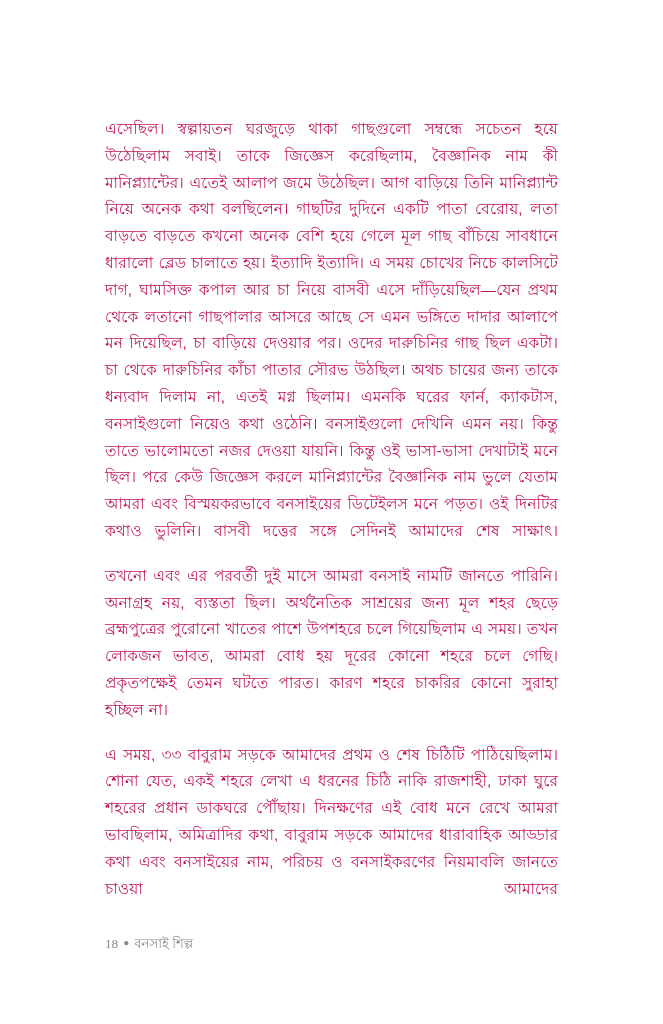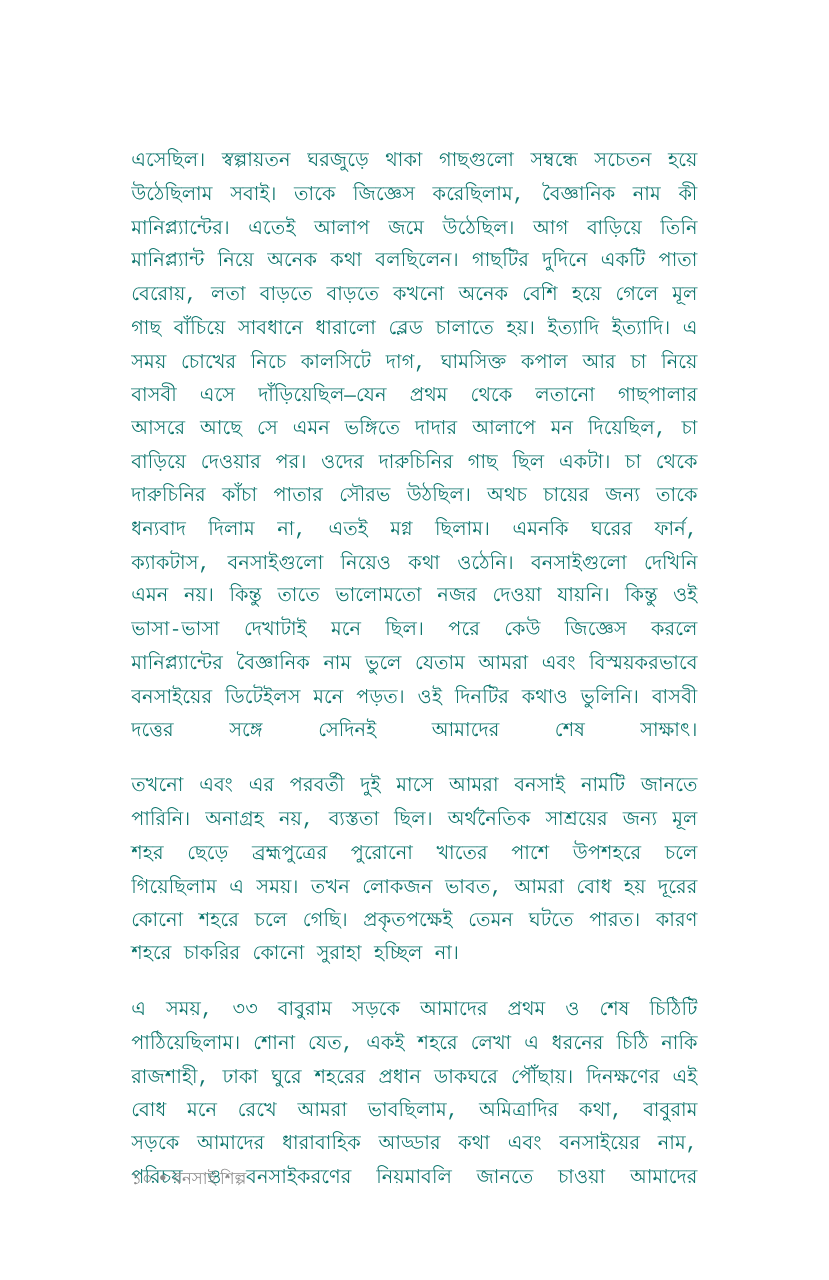--- a/index.html
+++ b/index.html
@@ -24,24 +24,24 @@
     left: 105px;
     top: 116px;
     width: 453px;
   }
   .para {
     margin: 0 0 18px 0;
     text-align: justify;
     text-justify: inter-word;
     font-size: 15.4px;
     line-height: 26.8px;
-    color: #0f766e;
+    color: #be185d;
     letter-spacing: 0.1px;
     word-spacing: 0.5px;
-    font-family: Liberation Mono, monospace;
+    font-family: Liberation Sans, sans-serif;
   }
   .para:last-of-type {
     margin-bottom: 16px;
   }
   .para-last-line-full {
     text-align-last: justify;
   }
   .footer {
     position: absolute;
     left: 105px;
@@ -73,16 +73,16 @@
 
     <p class="para para-last-line-full">এসেছিল। স্বল্পায়তন ঘরজুড়ে থাকা গাছগুলো সম্বন্ধে সচেতন হয়ে উঠেছিলাম সবাই। তাকে জিজ্ঞেস করেছিলাম, বৈজ্ঞানিক নাম কী মানিপ্ল্যান্টের। এতেই আলাপ জমে উঠেছিল। আগ বাড়িয়ে তিনি মানিপ্ল্যান্ট নিয়ে অনেক কথা বলছিলেন। গাছটির দুদিনে একটি পাতা বেরোয়, লতা বাড়তে বাড়তে কখনো অনেক বেশি হয়ে গেলে মূল গাছ বাঁচিয়ে সাবধানে ধারালো ব্লেড চালাতে হয়। ইত্যাদি ইত্যাদি। এ সময় চোখের নিচে কালসিটে দাগ, ঘামসিক্ত কপাল আর চা নিয়ে বাসবী এসে দাঁড়িয়েছিল—যেন প্রথম থেকে লতানো গাছপালার আসরে আছে সে এমন ভঙ্গিতে দাদার আলাপে মন দিয়েছিল, চা বাড়িয়ে দেওয়ার পর। ওদের দারুচিনির গাছ ছিল একটা। চা থেকে দারুচিনির কাঁচা পাতার সৌরভ উঠছিল। অথচ চায়ের জন্য তাকে ধন্যবাদ দিলাম না, এতই মগ্ন ছিলাম। এমনকি ঘরের ফার্ন, ক্যাকটাস, বনসাইগুলো নিয়েও কথা ওঠেনি। বনসাইগুলো দেখিনি এমন নয়। কিন্তু তাতে ভালোমতো নজর দেওয়া যায়নি। কিন্তু ওই ভাসা-ভাসা দেখাটাই মনে ছিল। পরে কেউ জিজ্ঞেস করলে মানিপ্ল্যান্টের বৈজ্ঞানিক নাম ভুলে যেতাম আমরা এবং বিস্ময়করভাবে বনসাইয়ের ডিটেইলস মনে পড়ত। ওই দিনটির কথাও ভুলিনি। বাসবী দত্তের সঙ্গে সেদিনই আমাদের শেষ সাক্ষাৎ।</p>
 
     <p class="para">তখনো এবং এর পরবর্তী দুই মাসে আমরা বনসাই নামটি জানতে পারিনি। অনাগ্রহ নয়, ব্যস্ততা ছিল। অর্থনৈতিক সাশ্রয়ের জন্য মূল শহর ছেড়ে ব্রহ্মপুত্রের পুরোনো খাতের পাশে উপশহরে চলে গিয়েছিলাম এ সময়। তখন লোকজন ভাবত, আমরা বোধ হয় দূরের কোনো শহরে চলে গেছি। প্রকৃতপক্ষেই তেমন ঘটতে পারত। কারণ শহরে চাকরির কোনো সুরাহা হচ্ছিল না।</p>
 
     <p class="para para-last-line-full">এ সময়, ৩৩ বাবুরাম সড়কে আমাদের প্রথম ও শেষ চিঠিটি পাঠিয়েছিলাম। শোনা যেত, একই শহরে লেখা এ ধরনের চিঠি নাকি রাজশাহী, ঢাকা ঘুরে শহরের প্রধান ডাকঘরে পৌঁছায়। দিনক্ষণের এই বোধ মনে রেখে আমরা ভাবছিলাম, অমিত্রাদির কথা, বাবুরাম সড়কে আমাদের ধারাবাহিক আড্ডার কথা এবং বনসাইয়ের নাম, পরিচয় ও বনসাইকরণের নিয়মাবলি জানতে চাওয়া আমাদের</p>
 
   </div>
 
   <div class="footer">
-    <span class="pagenum">১০</span><span class="sep">●</span><span class="booktitle">বনসাই শিল্প</span>
+    <span class="pagenum">18</span><span class="sep">●</span><span class="booktitle">বনসাই শিল্প</span>
   </div>
 
 </div>
 
 </body></html>

